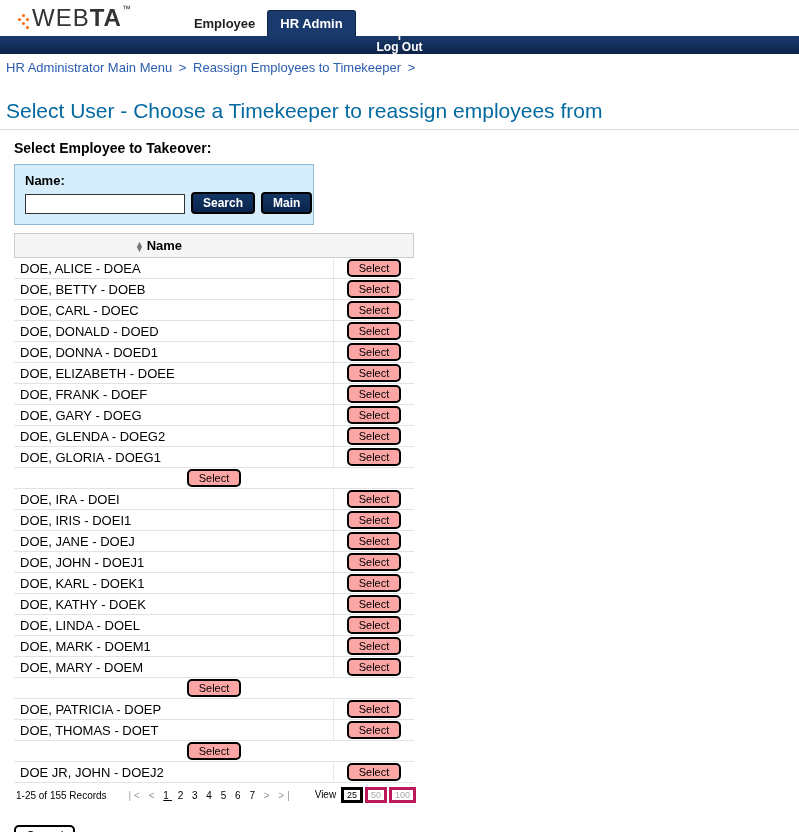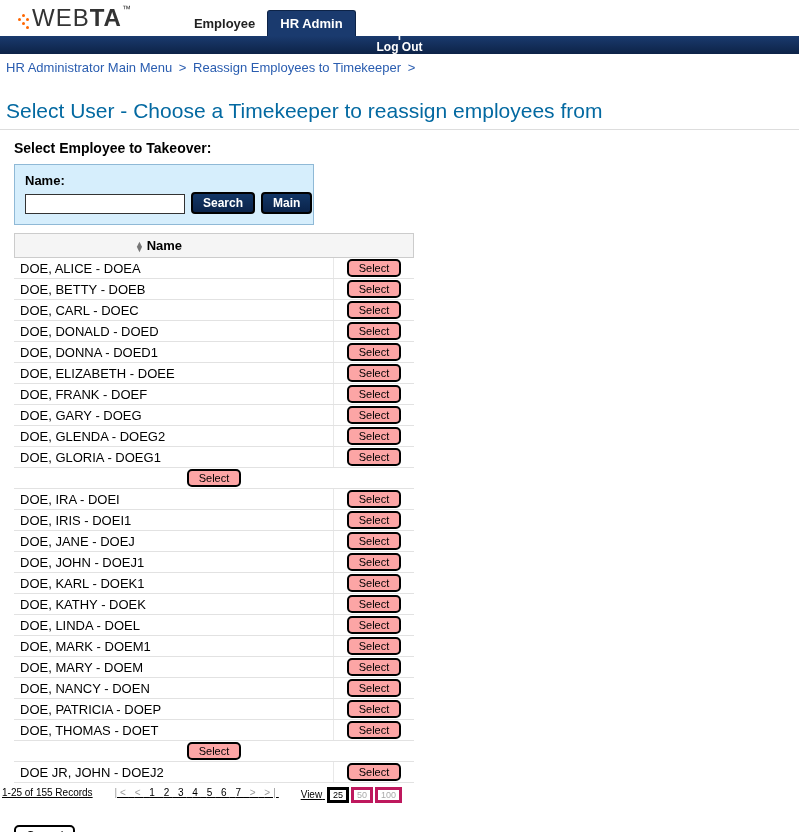--- a/index.html
+++ b/index.html
@@ -188,26 +188,26 @@
   .btn-select {
     background: #fca5a5;
     border: 2px solid #000;
     border-radius: 5px;
     font-size: 11px;
     padding: 1px 8px;
     cursor: pointer;
     min-width: 54px;
   }
   .pager {
-    margin: 2px 2px 0;
+    margin: 2px 16px 0;
     width: 400px;
     display: flex;
+    align-items: center;
     font-size: 10px;
     padding: 2px 0;
-    text-decoration: underline;
   }
   .pager .records { flex: 0 0 auto; }
   .pager .pages {
     flex: 1;
     text-align: center;
     letter-spacing: 3px;
   }
   .pager .pages .pnum { cursor: pointer; }
   .pager .pages .pnum.current { text-decoration: underline; }
   .pager .pages .parrow { color: #999; cursor: pointer; }
@@ -406,21 +406,20 @@
         <button class="btn-select">Select</button>
       </div>
     </div>
     <div class="row">
       <div class="cell-name">DOE, MARY - DOEM</div>
       <div class="cell-sel">
         <button class="btn-select">Select</button>
       </div>
     </div>
     <div class="row">
-      <div class="cell-name">DOE, NANCY - DOEN</div>
       <div class="cell-sel">
         <button class="btn-select">Select</button>
       </div>
     </div>
     <div class="row">
       <div class="cell-name">DOE, PATRICIA - DOEP</div>
       <div class="cell-sel">
         <button class="btn-select">Select</button>
       </div>
     </div>

